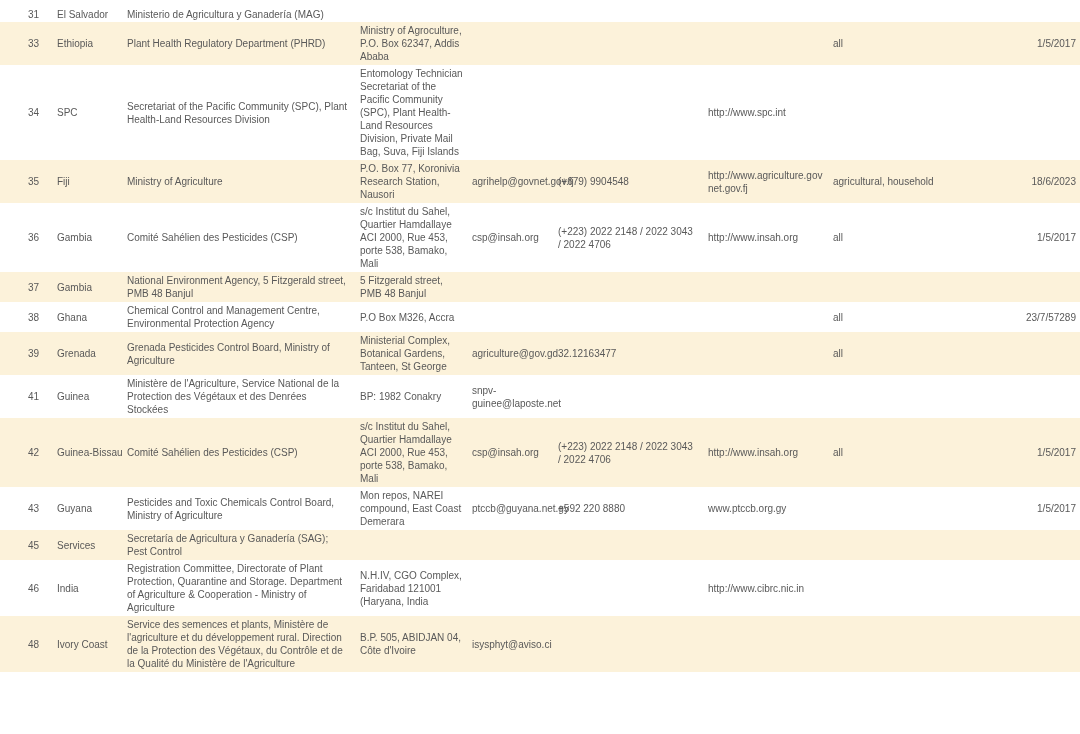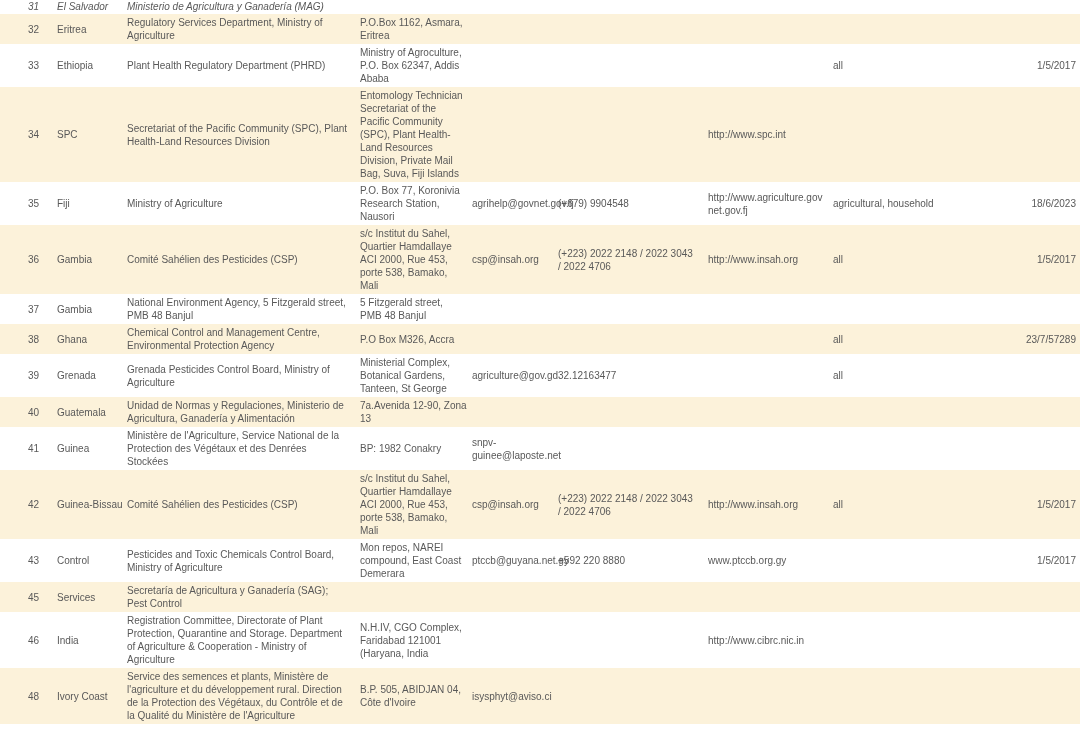--- a/index.html
+++ b/index.html
@@ -20,21 +20,21 @@
   td {
     vertical-align: middle;
     font-size: 10px;
     line-height: 13px;
     padding: 2px 8px 2px 2px;
     empty-cells: show;
   }
   tr:nth-child(even) { background: #fcf2da; }
   tr:nth-child(odd)  { background: #ffffff; }
   
-  tr:first-child td { padding-top: 0; padding-bottom: 1px; font-style: italic; }
+  tr:first-child td { padding-top: 8px; padding-bottom: 1px; }
   td.c0 { padding-left: 28px; }           
   td.c1 { padding-right: 2px; }           
   td.c3 { padding-right: 3px; }           
   td.c4 { padding-right: 0; }             
   td.c6 { overflow-wrap: break-word; }    
   td.c8 { text-align: right; padding-right: 4px; padding-left: 0; } 
 </style>
 </head>
 <body>
 
@@ -56,31 +56,20 @@
         <td class="c1">El Salvador</td>
         <td class="c2">Ministerio de Agricultura y Ganadería (MAG)</td>
         <td class="c3"></td>
         <td class="c4"></td>
         <td class="c5"></td>
         <td class="c6"></td>
         <td class="c7"></td>
         <td class="c8"></td>
       </tr>
       <tr>
-        <td class="c0">32</td>
-        <td class="c1">Eritrea</td>
-        <td class="c2">Regulatory Services Department, Ministry of Agriculture</td>
-        <td class="c3">P.O.Box 1162, Asmara, Eritrea</td>
-        <td class="c4"></td>
-        <td class="c5"></td>
-        <td class="c6"></td>
-        <td class="c7"></td>
-        <td class="c8"></td>
-      </tr>
-      <tr>
         <td class="c0">33</td>
         <td class="c1">Ethiopia</td>
         <td class="c2">Plant Health Regulatory Department (PHRD)</td>
         <td class="c3">Ministry of Agroculture, P.O. Box 62347, Addis Ababa</td>
         <td class="c4"></td>
         <td class="c5"></td>
         <td class="c6"></td>
         <td class="c7">all</td>
         <td class="c8">1/5/2017</td>
       </tr>
@@ -144,31 +133,20 @@
         <td class="c1">Grenada</td>
         <td class="c2">Grenada Pesticides Control Board, Ministry of Agriculture</td>
         <td class="c3">Ministerial Complex, Botanical Gardens, Tanteen, St George</td>
         <td class="c4">agriculture@gov.gd</td>
         <td class="c5">32.12163477</td>
         <td class="c6"></td>
         <td class="c7">all</td>
         <td class="c8"></td>
       </tr>
       <tr>
-        <td class="c0">40</td>
-        <td class="c1">Guatemala</td>
-        <td class="c2">Unidad de Normas y Regulaciones, Ministerio de Agricultura, Ganadería y Alimentación</td>
-        <td class="c3">7a.Avenida 12-90, Zona 13</td>
-        <td class="c4"></td>
-        <td class="c5"></td>
-        <td class="c6"></td>
-        <td class="c7"></td>
-        <td class="c8"></td>
-      </tr>
-      <tr>
         <td class="c0">41</td>
         <td class="c1">Guinea</td>
         <td class="c2">Ministère de l'Agriculture, Service National de la Protection des Végétaux et des Denrées Stockées</td>
         <td class="c3">BP: 1982 Conakry</td>
         <td class="c4">snpv-guinee@laposte.net</td>
         <td class="c5"></td>
         <td class="c6"></td>
         <td class="c7"></td>
         <td class="c8"></td>
       </tr>
@@ -178,21 +156,21 @@
         <td class="c2">Comité Sahélien des Pesticides (CSP)</td>
         <td class="c3">s/c Institut du Sahel, Quartier Hamdallaye ACI 2000, Rue 453, porte 538, Bamako, Mali</td>
         <td class="c4">csp@insah.org</td>
         <td class="c5">(+223) 2022 2148 / 2022 3043 / 2022 4706</td>
         <td class="c6">http://www.insah.org</td>
         <td class="c7">all</td>
         <td class="c8">1/5/2017</td>
       </tr>
       <tr>
         <td class="c0">43</td>
-        <td class="c1">Control</td>
+        <td class="c1">Guyana</td>
         <td class="c2">Pesticides and Toxic Chemicals Control Board, Ministry of Agriculture</td>
         <td class="c3">Mon repos, NAREI compound, East Coast Demerara</td>
         <td class="c4">ptccb@guyana.net.gy</td>
         <td class="c5">+592 220 8880</td>
         <td class="c6">www.ptccb.org.gy</td>
         <td class="c7"></td>
         <td class="c8">1/5/2017</td>
       </tr>
       <tr>
         <td class="c0">45</td>

